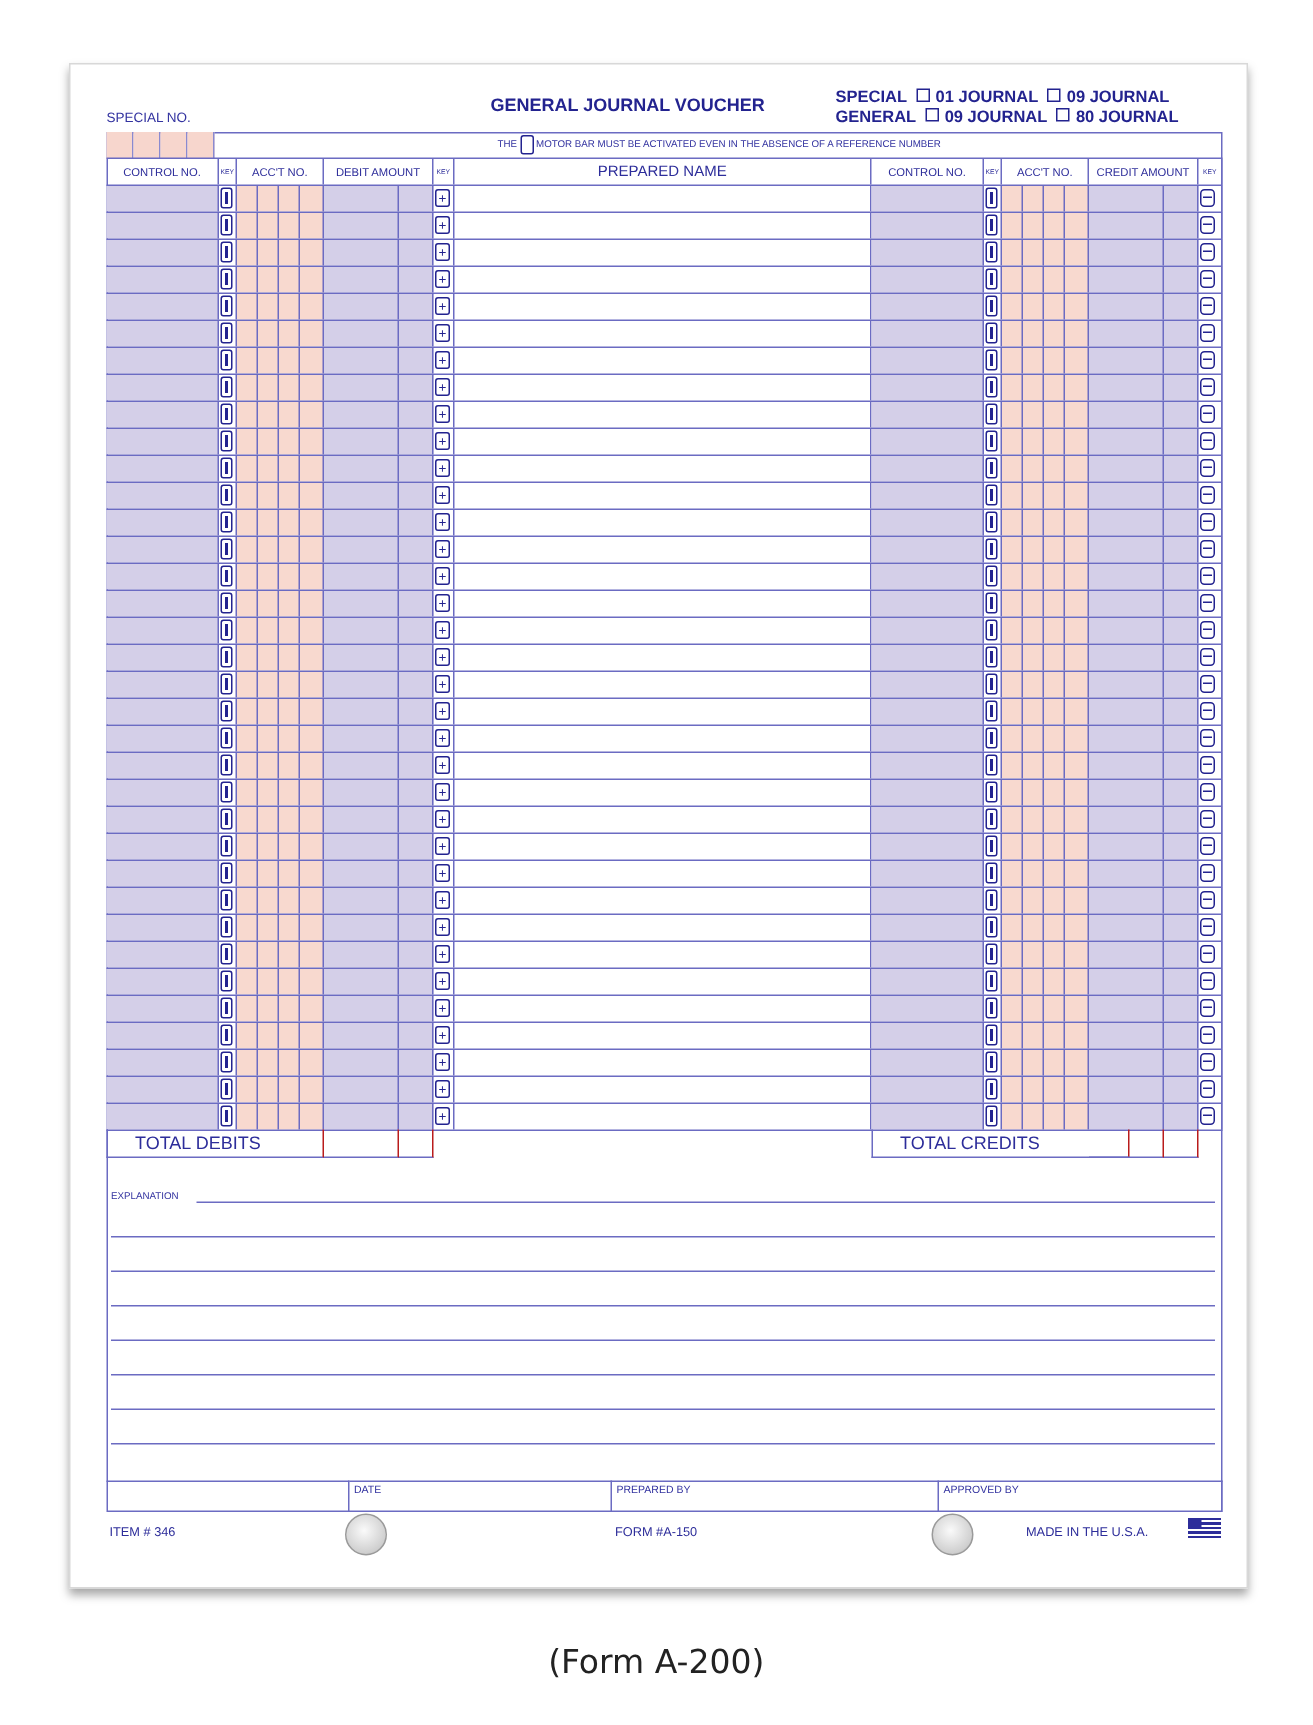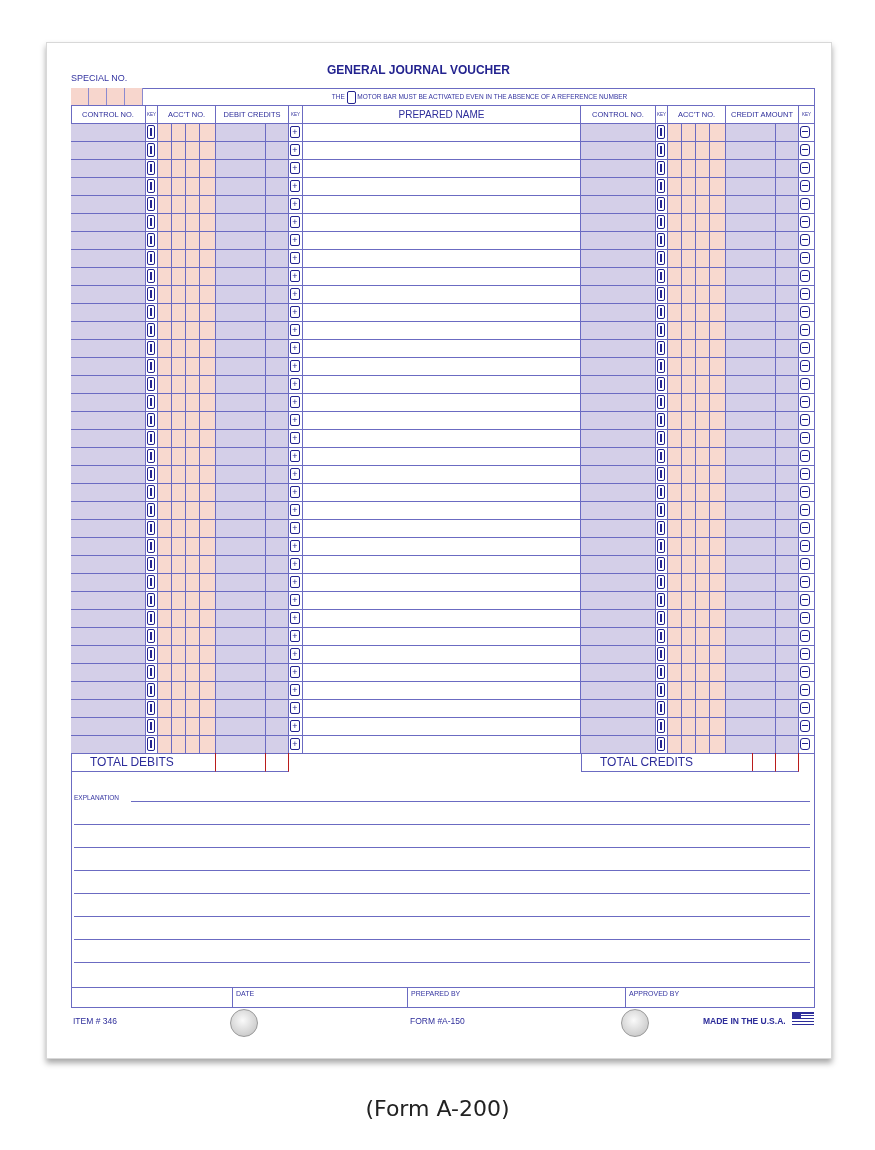--- a/index.html
+++ b/index.html
@@ -36,34 +36,38 @@
   .flag{position:absolute;left:745px;top:969px;width:22px;height:14px;background:repeating-linear-gradient(#2d2d9a 0 1.5px,#fff 1.5px 3px);}
   .flag::before{content:"";position:absolute;left:0;top:0;width:9px;height:7px;background:#2d2d9a;}
   .caption{position:absolute;left:0;width:875px;top:1096px;text-align:center;font-size:22px;color:#222;font-family:"DejaVu Sans",sans-serif;}
 </style>
 </head>
 <body>
 
 <div class="sheet">
   <div class="abs voucher-label">SPECIAL NO.</div>
   <div class="abs title">GENERAL JOURNAL VOUCHER</div>
+  <div class="abs opts">
+    <div><span>SPECIAL</span><span class="cb"></span><span>01 JOURNAL</span><span class="cb"></span><span>09 JOURNAL</span></div>
+    <div><span>GENERAL</span><span class="cb"></span><span>09 JOURNAL</span><span class="cb"></span><span>80 JOURNAL</span></div>
+  </div>
 
   <div class="abs frame"></div>
   <div class="abs vbox" style="left:24px"></div>
   <div class="abs vbox" style="left:42px"></div>
   <div class="abs vbox" style="left:60px"></div>
   <div class="abs vbox" style="left:78px"></div>
   <div class="abs motor"><span>THE</span> <span style="display:inline-block;width:7px;height:11px;border:1px solid #23238f;border-radius:2px;vertical-align:middle"></span> <span>MOTOR BAR MUST BE ACTIVATED EVEN IN THE ABSENCE OF A REFERENCE NUMBER</span></div>
   <div class="abs hdr-line"></div>
 
   <div id="headers">
       <div class="hcell" style="left: 24px; width: 75px;">CONTROL NO.</div>
       <div class="hcell key" style="left: 99px; width: 12px;">KEY</div>
       <div class="hcell" style="left: 111px; width: 58px;">ACC'T NO.</div>
-      <div class="hcell" style="left: 169px; width: 73px;">DEBIT CREDITS</div>
+      <div class="hcell" style="left: 169px; width: 73px;">DEBIT AMOUNT</div>
       <div class="hcell key" style="left: 242px; width: 14px;">KEY</div>
       <div class="hcell big" style="left: 256px; width: 278px;">PREPARED NAME</div>
       <div class="hcell" style="left: 534px; width: 75px;">CONTROL NO.</div>
       <div class="hcell key" style="left: 609px; width: 12px;">KEY</div>
       <div class="hcell" style="left: 621px; width: 58px;">ACC'T NO.</div>
       <div class="hcell" style="left: 679px; width: 73px;">CREDIT AMOUNT</div>
       <div class="hcell key" style="left: 752px; width: 16px;">KEY</div>
     </div>
   <div id="rows">
       <div class="row" style="top: 80px;">
@@ -1104,17 +1108,17 @@
 
   <div class="sig" style="left:24px;width:162px"></div>
   <div class="sig" style="left:186px;width:175px"><span>DATE</span></div>
   <div class="sig" style="left:361px;width:218px"><span>PREPARED BY</span></div>
   <div class="sig" style="left:579px;width:189px"><span>APPROVED BY</span></div>
 
   <div class="abs foot" style="left:26px">ITEM # 346</div>
   <div class="hole" style="left:183px"></div>
   <div class="abs foot" style="left:363px">FORM #A-150</div>
   <div class="hole" style="left:574px"></div>
-  <div class="abs foot" style="left:656px;font-weight:bold">MADE IN THE U.S.A.</div>
+  <div class="abs foot" style="left:637px;font-weight:normal">MADE IN THE U.S.A.</div>
   <div class="flag"></div>
 </div>
 
 <div class="caption">(Form A-200)</div>
 
 </body></html>

